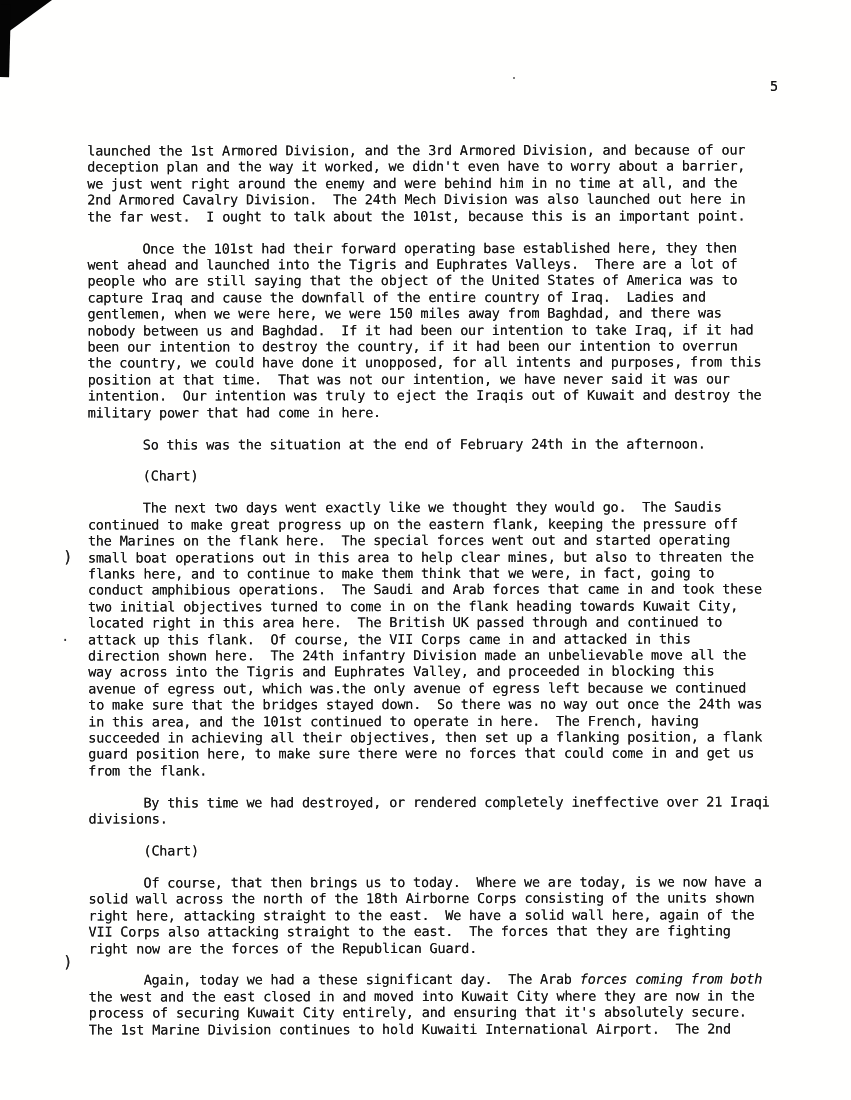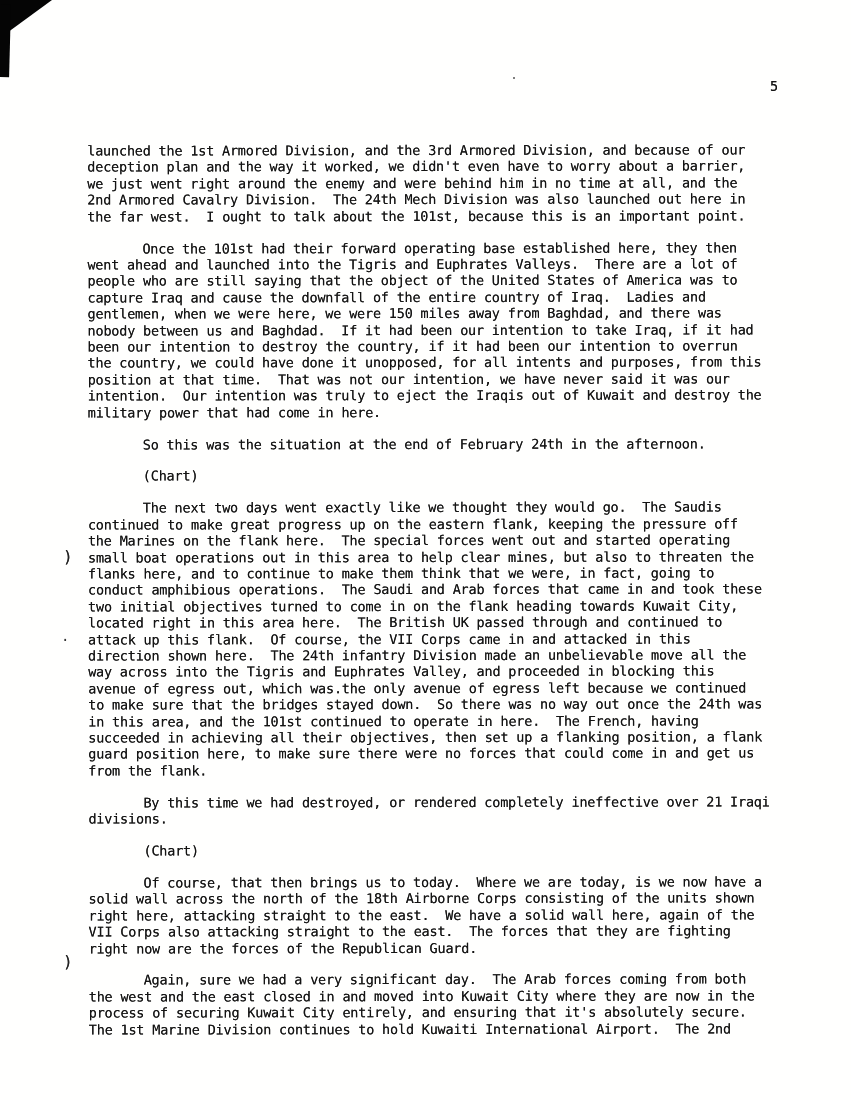--- a/index.html
+++ b/index.html
@@ -32,21 +32,21 @@
     text-shadow: 0 0 0.5px rgba(10,10,10,0.75);
     transform: rotate(-0.1deg);
   }
   .para {
     margin: 0 0 15.5px 0;
     white-space: pre-wrap;
     text-indent: 55px;
   }
   .para.noindent { text-indent: 0; }
   .para:last-child { margin-bottom: 0; }
-  .italic-seg { }
+  .italic-seg { font-style: italic; }
   
   .page-number {
     position: absolute;
     left: 770px;
     top: 78px;
     font-size: 13.5px;
     text-shadow: 0 0 0.5px rgba(10,10,10,0.75);
   }
   
   .margin-mark {
@@ -142,19 +142,19 @@
 guard position here, to make sure there were no forces that could come in and get us
 from the flank.</p>
     <p class="para">By this time we had destroyed, or rendered completely ineffective over 21 Iraqi
 divisions.</p>
     <p class="para">(Chart)</p>
     <p class="para">Of course, that then brings us to today.  Where we are today, is we now have a
 solid wall across the north of the 18th Airborne Corps consisting of the units shown
 right here, attacking straight to the east.  We have a solid wall here, again of the
 VII Corps also attacking straight to the east.  The forces that they are fighting
 right now are the forces of the Republican Guard.</p>
-    <p class="para"><span>Again, sure we had a very significant day.  The Arab </span><span class="italic-seg">forces coming from both</span><span>
+    <p class="para"><span>Again, today we had a these significant day.  The Arab </span><span class="italic-seg">forces coming from both</span><span>
 the west and the east closed in and moved into Kuwait City where they are now in the
 process of securing Kuwait City entirely, and ensuring that it's absolutely secure.
 The 1st Marine Division continues to hold Kuwaiti International Airport.  The 2nd</span></p>
   </div>
 
 </div>
 
 </body></html>

